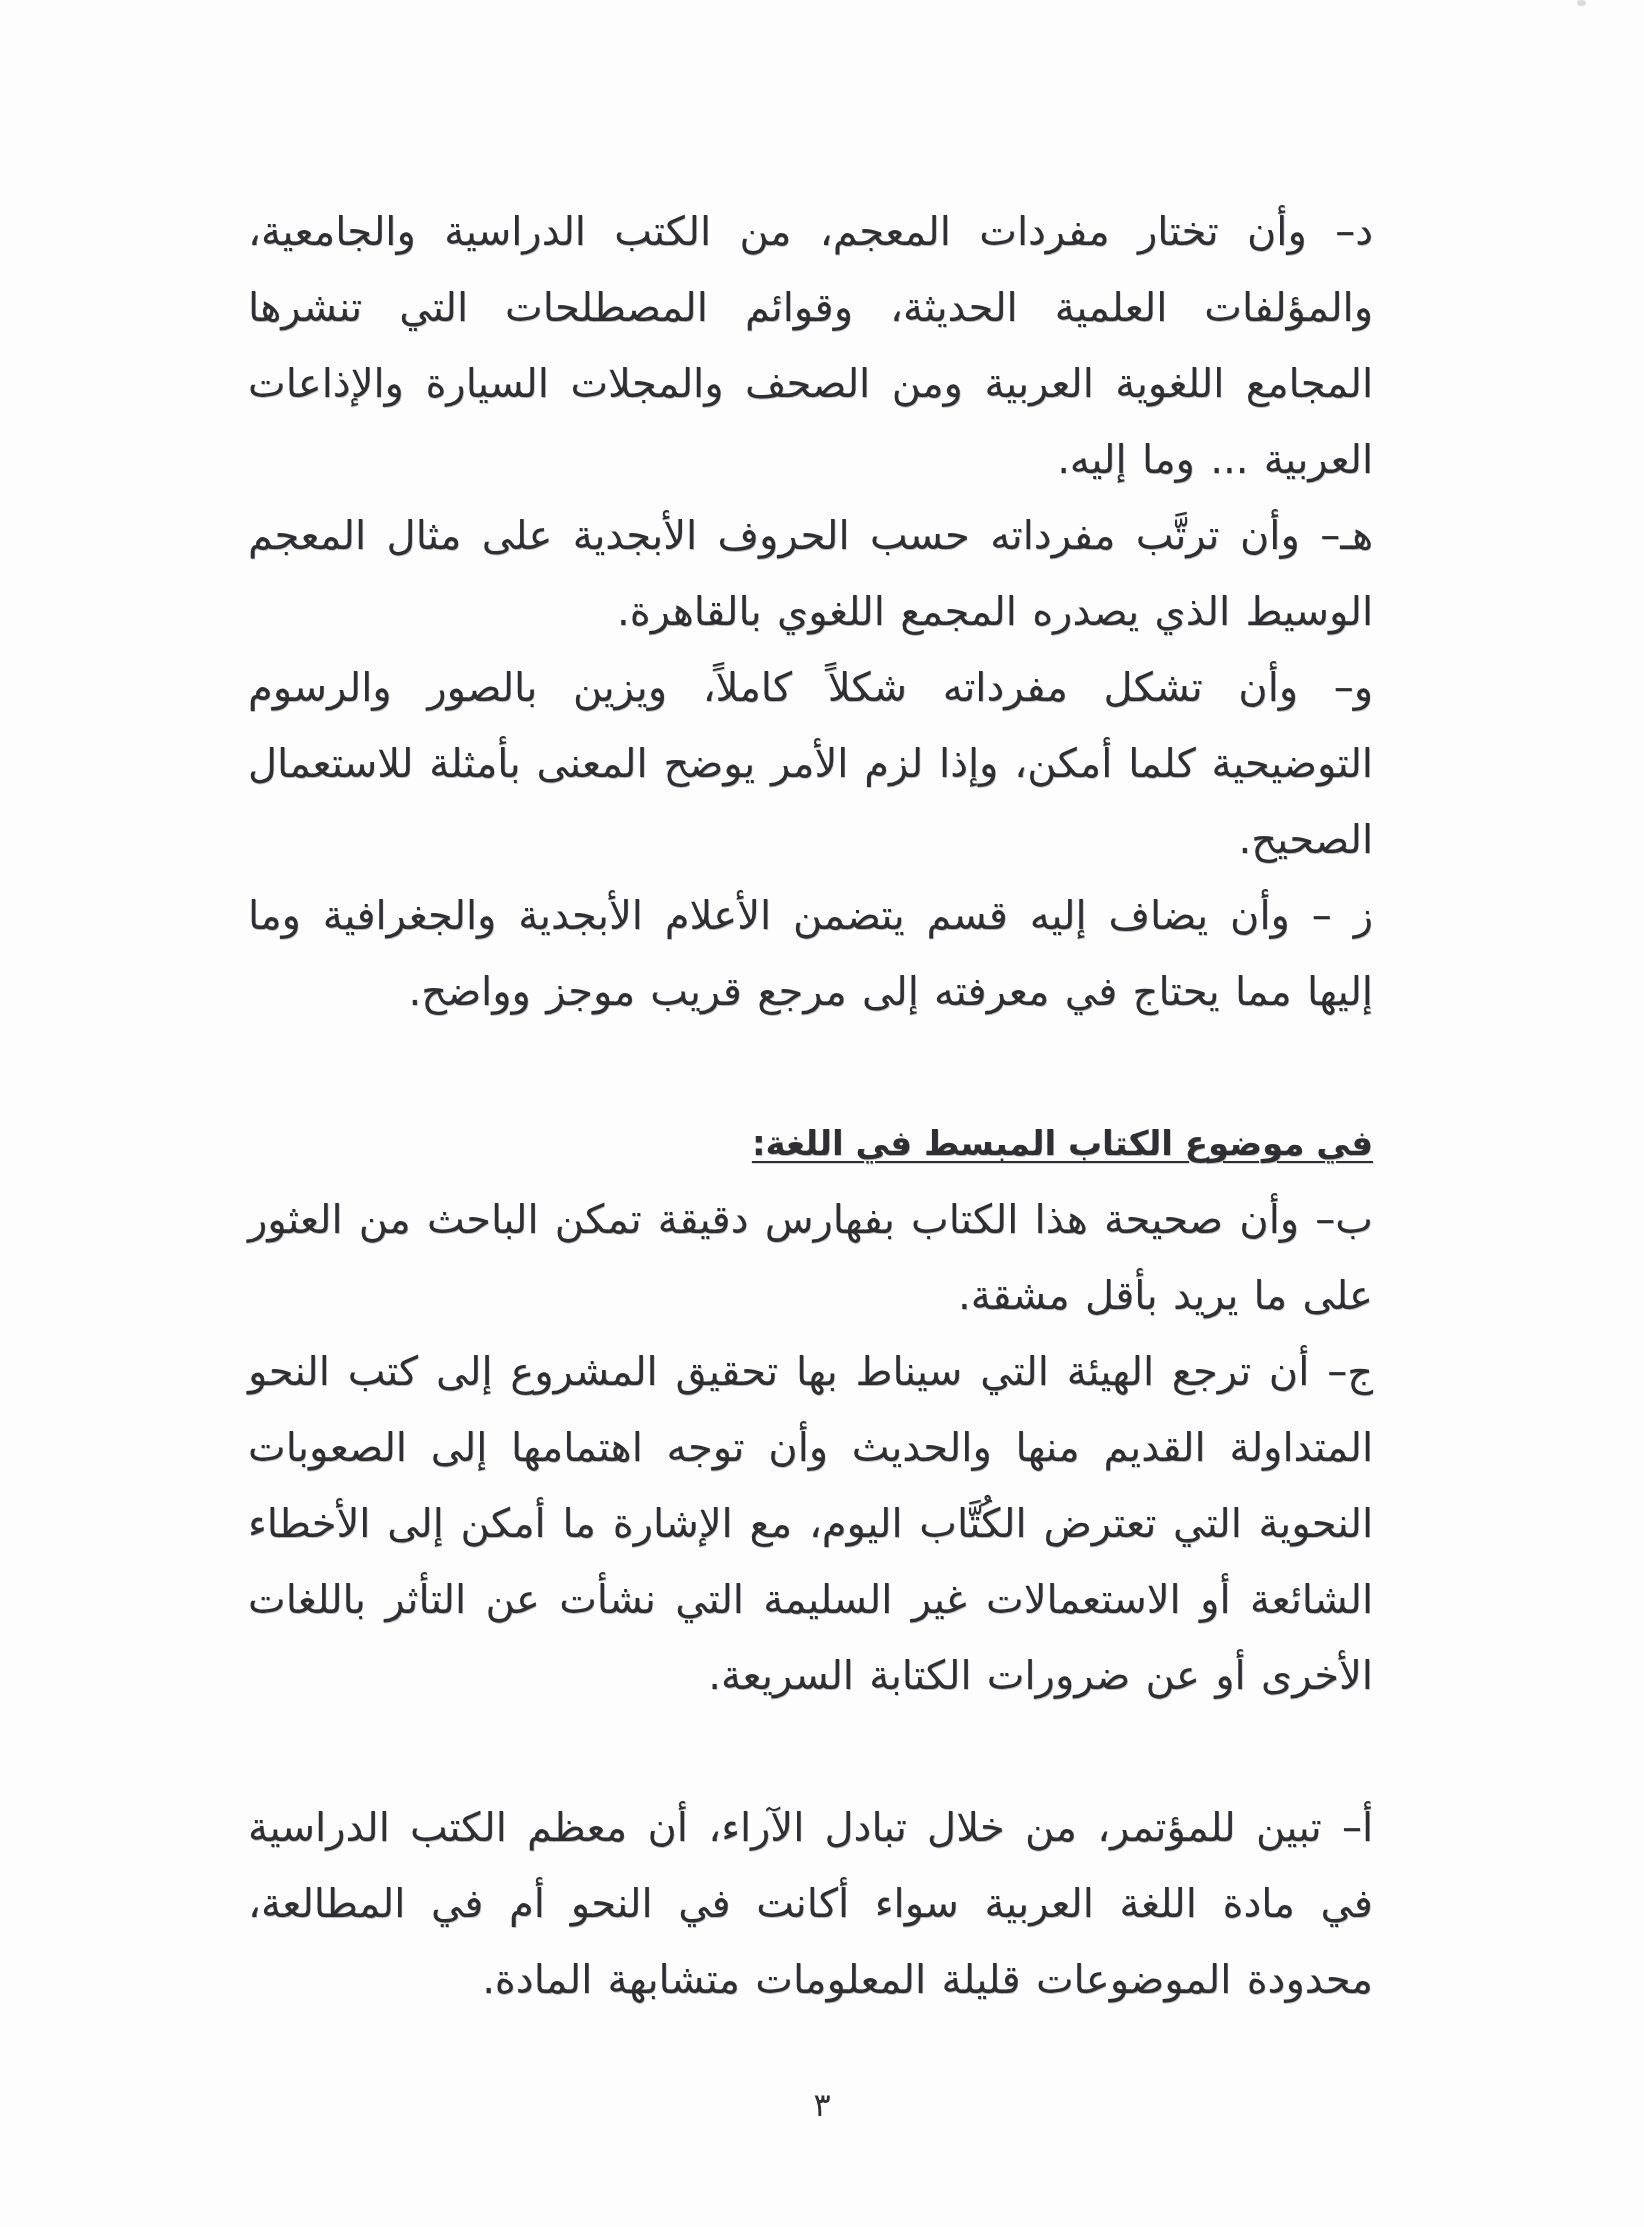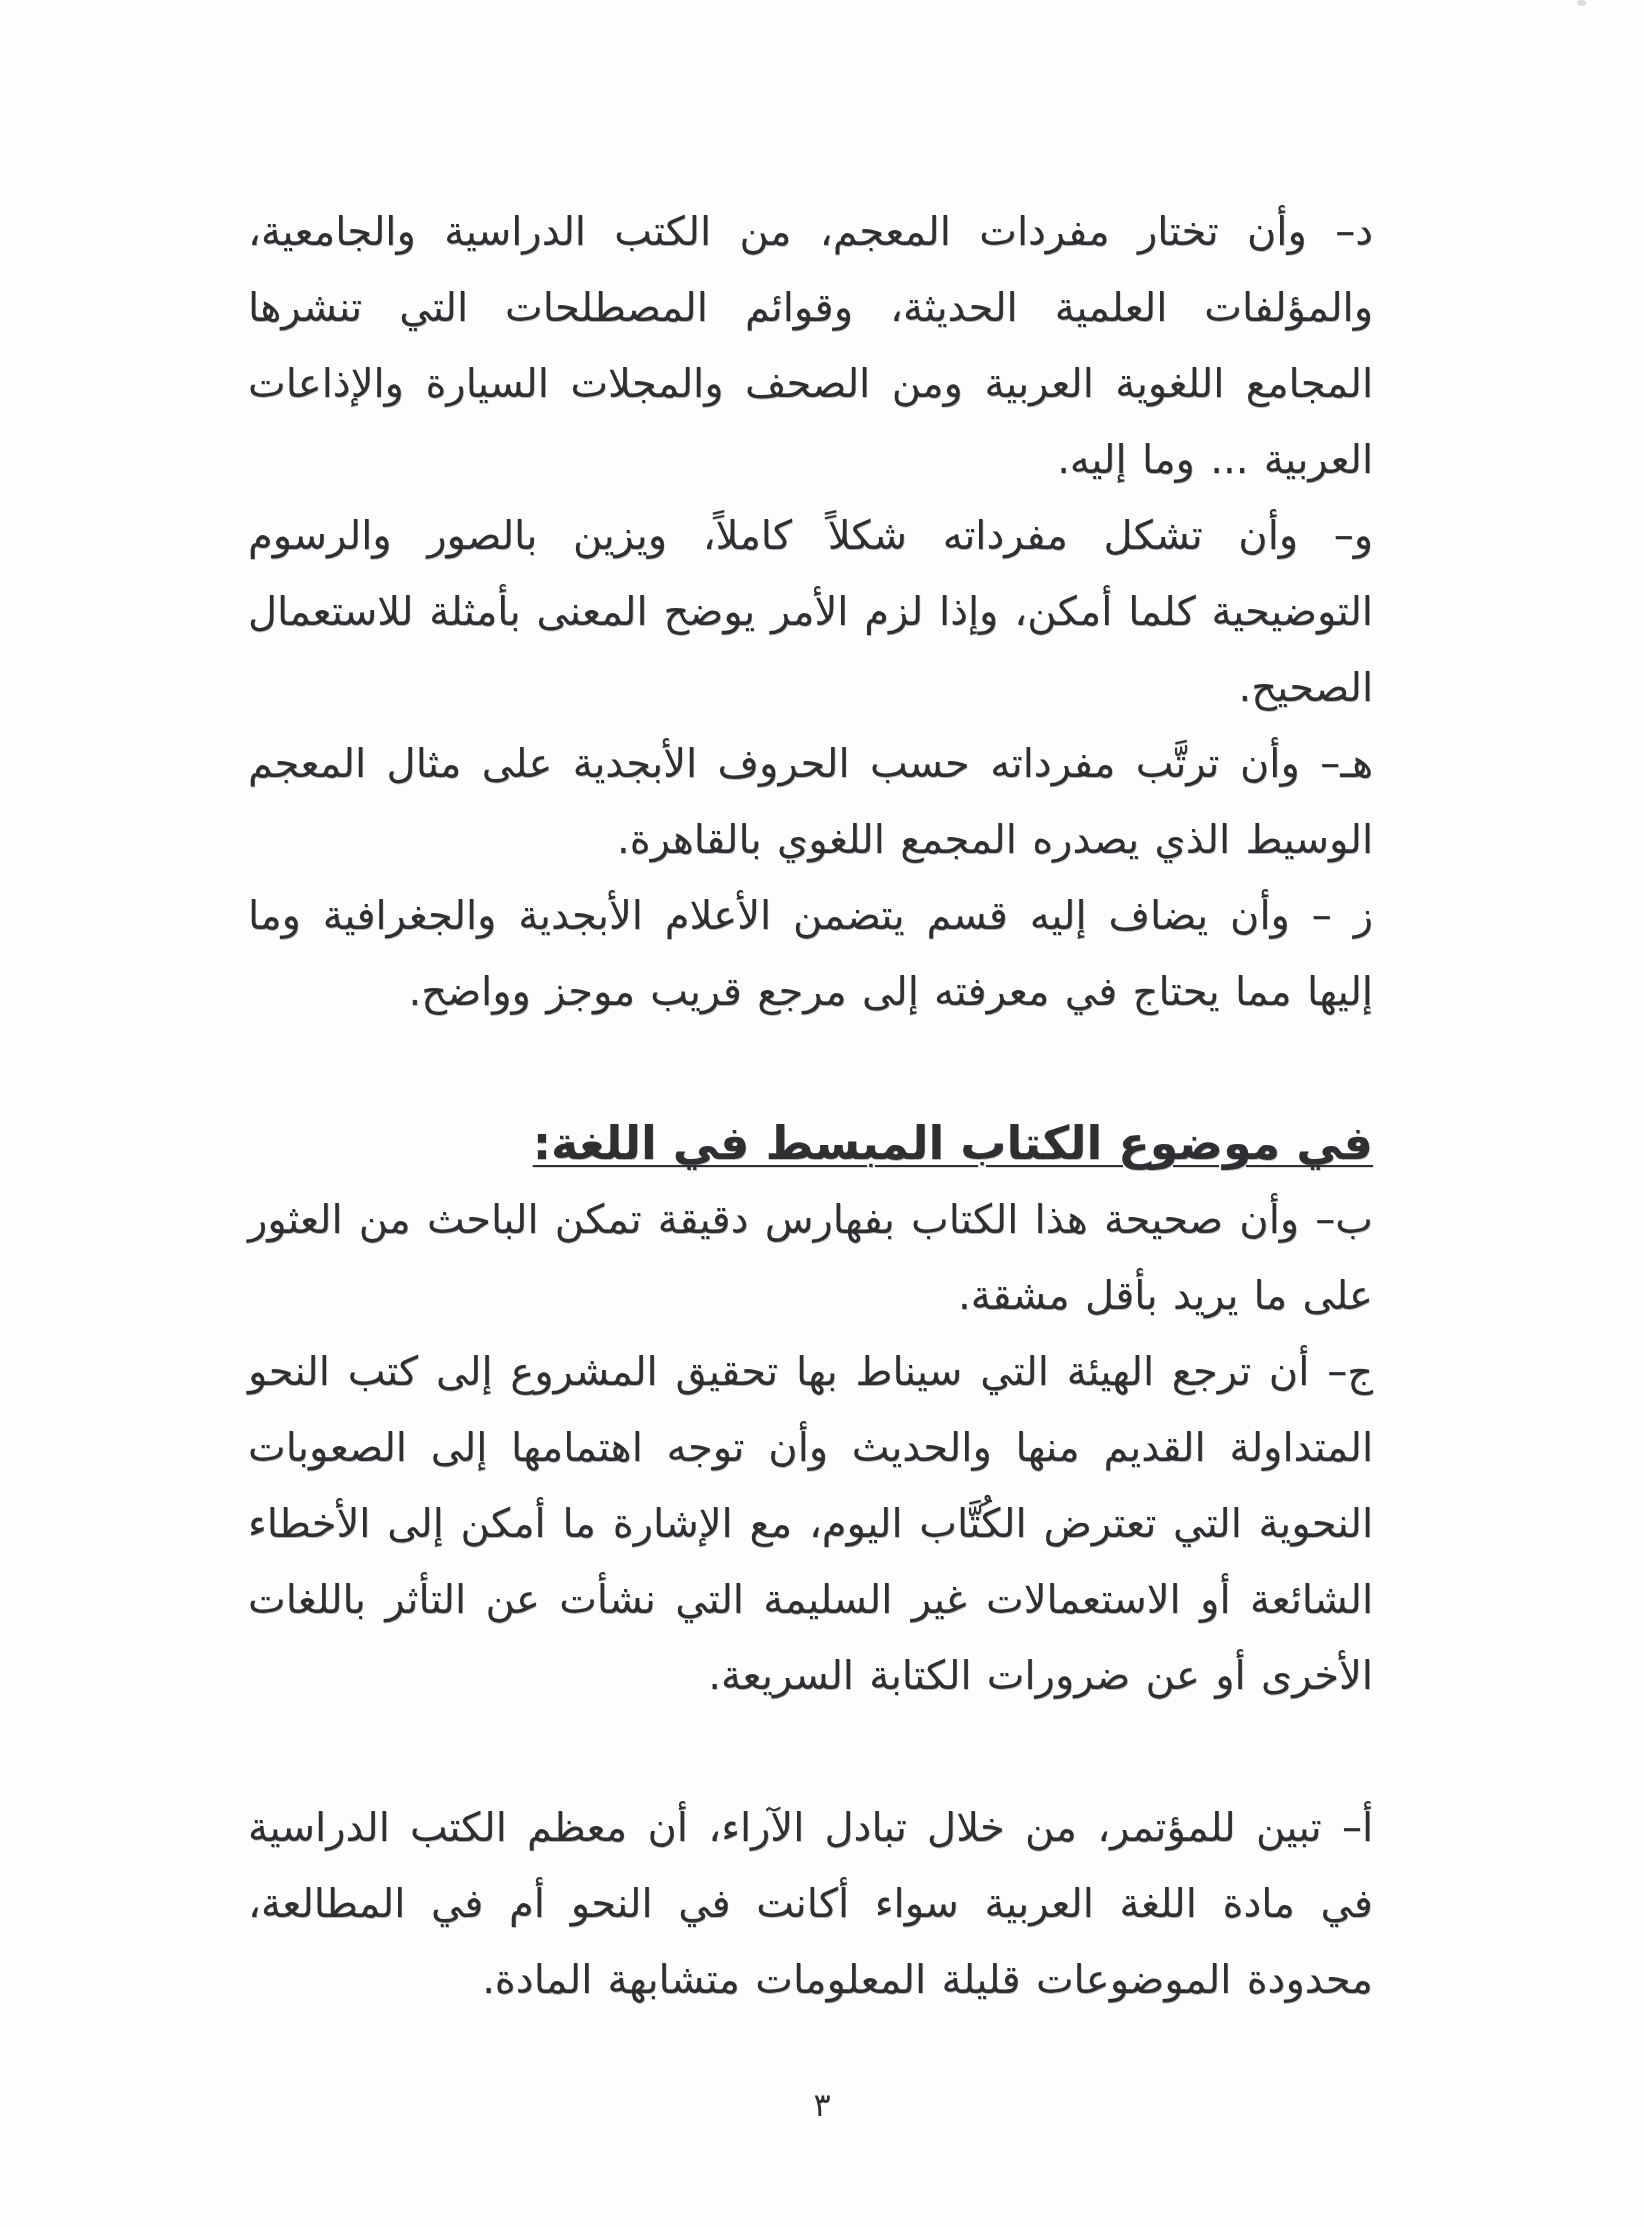--- a/index.html
+++ b/index.html
@@ -29,21 +29,21 @@
       line-height: 76px;
       text-align: justify;
       text-align-last: right;
       font-weight: 400;
       letter-spacing: 0;
       word-spacing: 2.6px;
       text-shadow: 0.6px 0.6px 0 rgba(0,0,0,0.25);
     }
     .heading {
       margin: 0;
-      font-size: 46px;
+      font-size: 34px;
       line-height: 76px;
       font-weight: 700;
       text-decoration: underline;
       text-underline-offset: 6.4px;
       text-decoration-thickness: 1.9px;
       text-shadow: 0.6px 0.6px 0 rgba(0,0,0,0.25);
     }
     .section-gap {
       height: 76px;
     }
@@ -67,22 +67,22 @@
       background: rgba(120,120,120,0.25);
     }
   </style>
 </head>
 <body>
 
 <div class="scan-speck"></div>
 
 <div class="page" id="doc-body">
     <p class="para">د– وأن تختار مفردات المعجم، من الكتب الدراسية والجامعية، والمؤلفات العلمية الحديثة، وقوائم المصطلحات التي تنشرها المجامع اللغوية العربية ومن الصحف والمجلات السيارة والإذاعات العربية ... وما إليه.</p>
+    <p class="para">هـ– وأن ترتَّب مفرداته حسب الحروف الأبجدية على مثال المعجم الوسيط الذي يصدره المجمع اللغوي بالقاهرة.</p>
     <p class="para">و– وأن تشكل مفرداته شكلاً كاملاً، ويزين بالصور والرسوم التوضيحية كلما أمكن، وإذا لزم الأمر يوضح المعنى بأمثلة للاستعمال الصحيح.</p>
-    <p class="para">هـ– وأن ترتَّب مفرداته حسب الحروف الأبجدية على مثال المعجم الوسيط الذي يصدره المجمع اللغوي بالقاهرة.</p>
     <p class="para">ز – وأن يضاف إليه قسم يتضمن الأعلام الأبجدية والجغرافية وما إليها مما يحتاج في معرفته إلى مرجع قريب موجز وواضح.</p>
     <div class="section-gap"></div>
     <h2 class="heading">في موضوع الكتاب المبسط في اللغة:</h2>
     <p class="para">ب– وأن صحيحة هذا الكتاب بفهارس دقيقة تمكن الباحث من العثور على ما يريد بأقل مشقة.</p>
     <p class="para">ج– أن ترجع الهيئة التي سيناط بها تحقيق المشروع إلى كتب النحو المتداولة القديم منها والحديث وأن توجه اهتمامها إلى الصعوبات النحوية التي تعترض الكُتَّاب اليوم، مع الإشارة ما أمكن إلى الأخطاء الشائعة أو الاستعمالات غير السليمة التي نشأت عن التأثر باللغات الأخرى أو عن ضرورات الكتابة السريعة.</p>
     <div class="section-gap"></div>
     <p class="para">أ– تبين للمؤتمر، من خلال تبادل الآراء، أن معظم الكتب الدراسية في مادة اللغة العربية سواء أكانت في النحو أم في المطالعة، محدودة الموضوعات قليلة المعلومات متشابهة المادة.</p>
   </div>
 
 <div class="page-number">٣</div>

